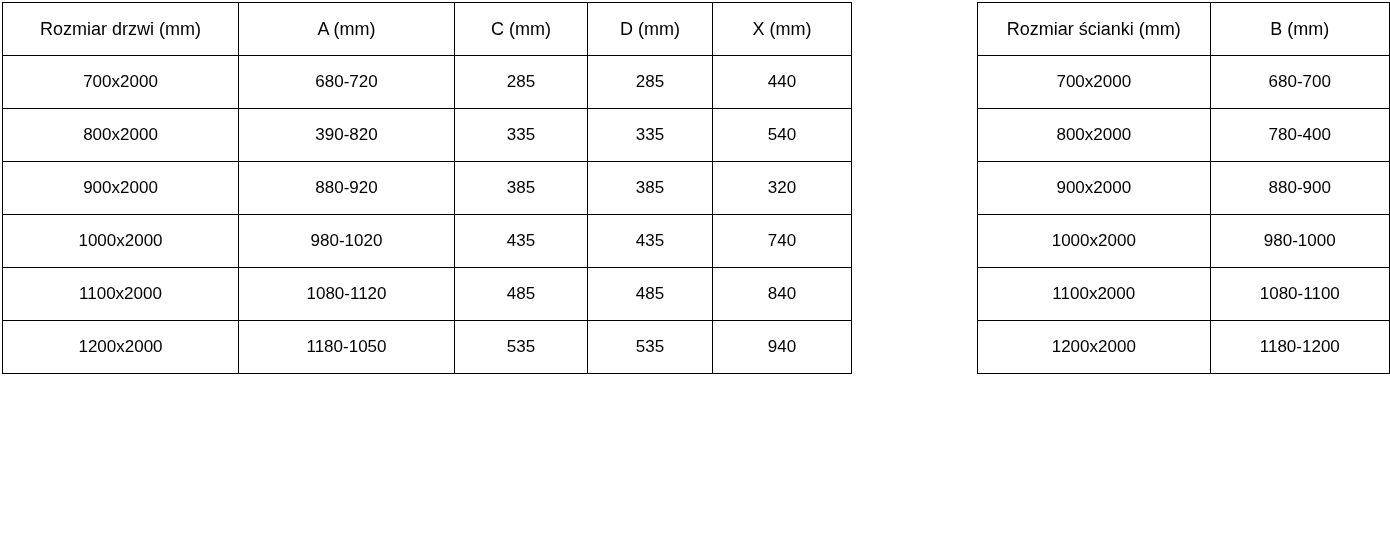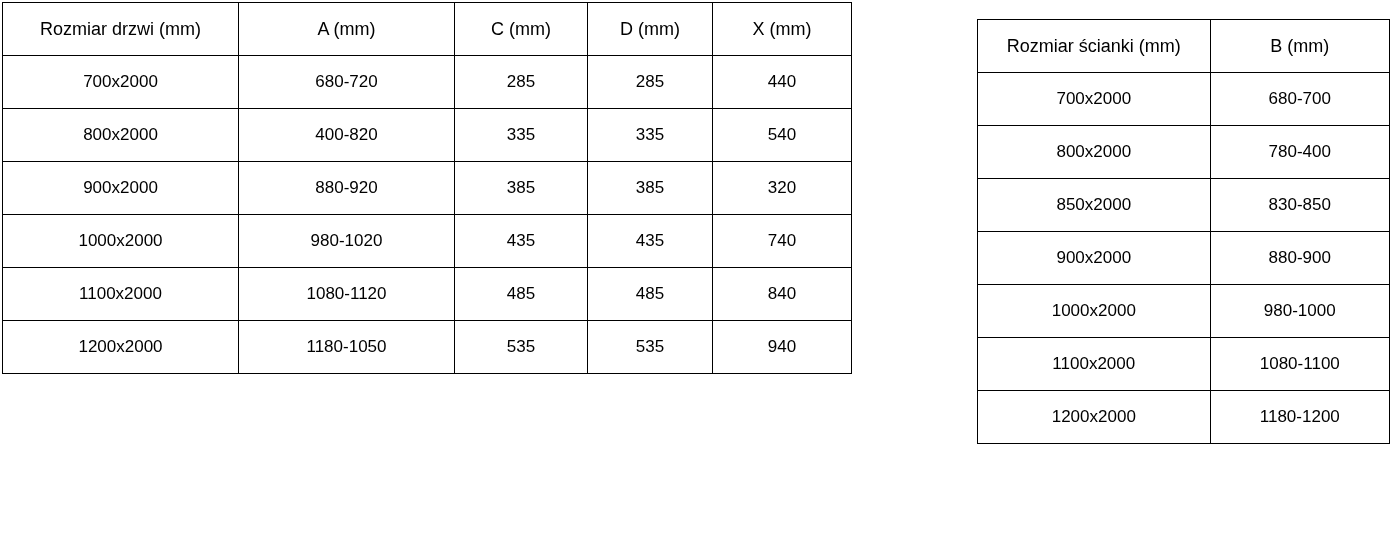--- a/index.html
+++ b/index.html
@@ -46,21 +46,21 @@
     top: 2px;
   }
   #doors-table col.c0 { width: 236px; }
   #doors-table col.c1 { width: 216px; }
   #doors-table col.c2 { width: 133px; }
   #doors-table col.c3 { width: 125px; }
   #doors-table col.c4 { width: 139px; }
   
   #wall-table {
     left: 930px;
-    top: 19px;
+    top: 2px;
     margin-left: 47px;
   }
   #wall-table col.w0 { width: 251px; }
   #wall-table col.w1 { width: 211px; }
 </style>
 </head>
 <body>
 
 <div class="page">
 
@@ -84,21 +84,21 @@
     <tbody>
       <tr>
         <td>700x2000</td>
         <td>680-720</td>
         <td>285</td>
         <td>285</td>
         <td>440</td>
       </tr>
       <tr>
         <td>800x2000</td>
-        <td>400-820</td>
+        <td>390-820</td>
         <td>335</td>
         <td>335</td>
         <td>540</td>
       </tr>
       <tr>
         <td>900x2000</td>
         <td>880-920</td>
         <td>385</td>
         <td>385</td>
         <td>320</td>
@@ -141,24 +141,20 @@
     <tbody>
       <tr>
         <td>700x2000</td>
         <td>680-700</td>
       </tr>
       <tr>
         <td>800x2000</td>
         <td>780-400</td>
       </tr>
       <tr>
-        <td>850x2000</td>
-        <td>830-850</td>
-      </tr>
-      <tr>
         <td>900x2000</td>
         <td>880-900</td>
       </tr>
       <tr>
         <td>1000x2000</td>
         <td>980-1000</td>
       </tr>
       <tr>
         <td>1100x2000</td>
         <td>1080-1100</td>

